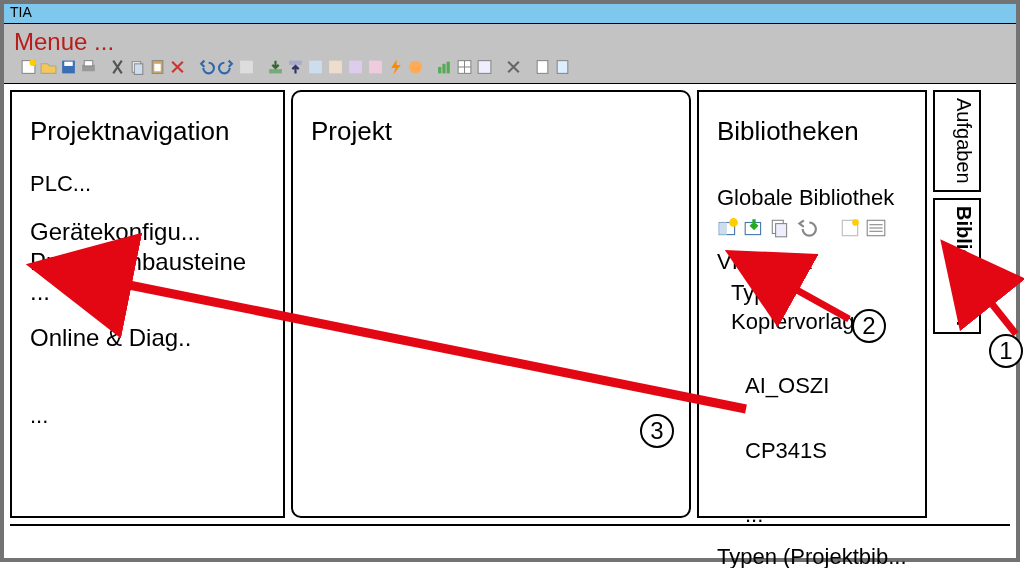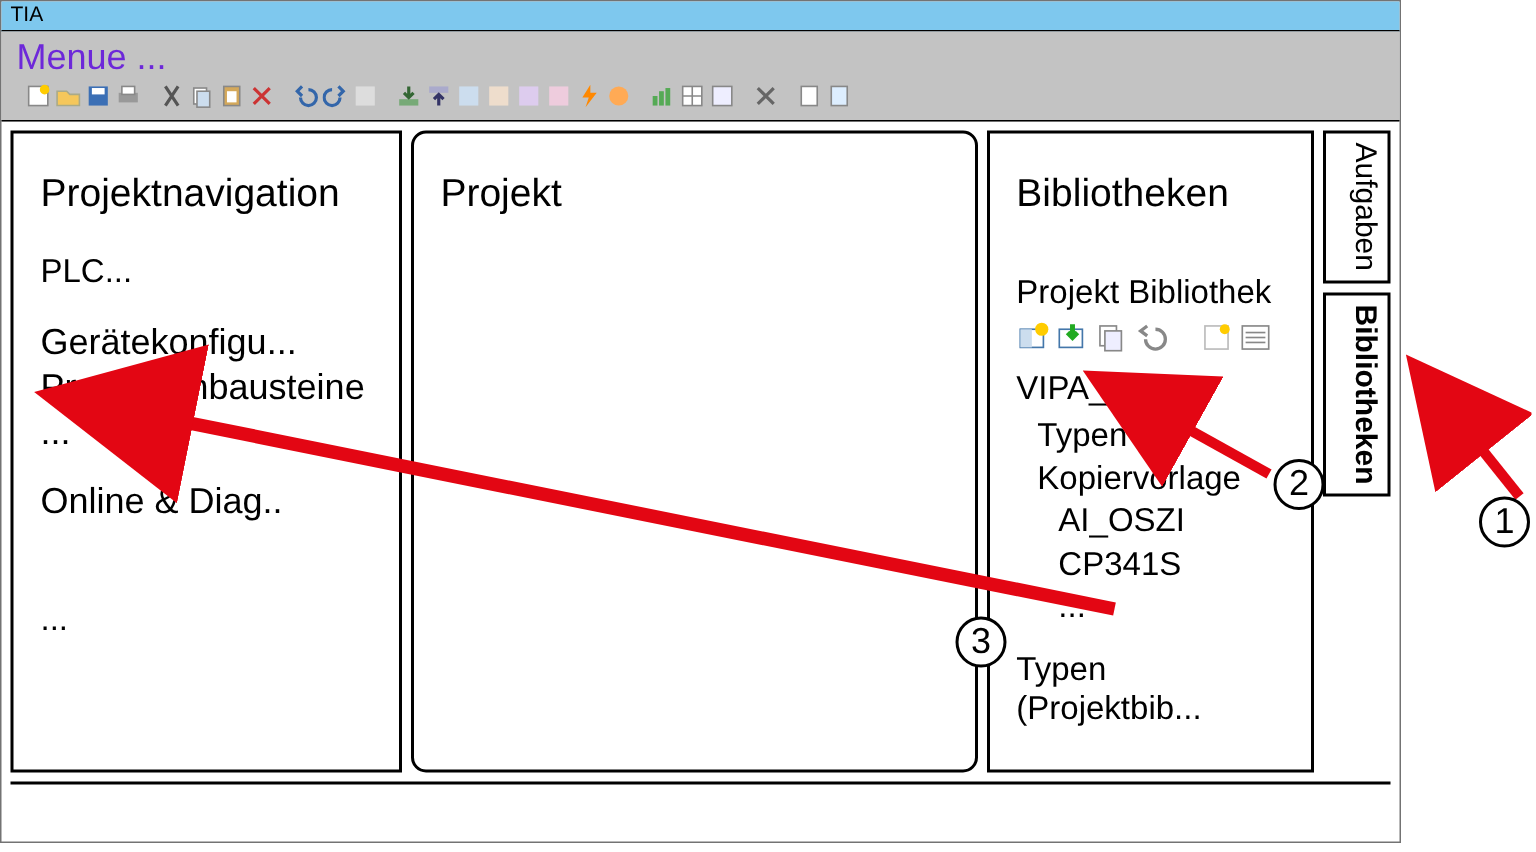--- a/index.html
+++ b/index.html
@@ -6,41 +6,41 @@
     body {
       font-family: Arial, sans-serif;
       font-size: 22px;
       background: #fff;
       width: 1024px;
       height: 568px;
       overflow: hidden;
       position: relative;
     }
     .window {
-      border: 1px solid #737373;
-      width: 934px;
+      border: 4px solid #737373;
+      width: 1020px;
       height: 562px;
       position: relative;
     }
     .title-bar {
       background: #7ec8ee;
       border-bottom: 1px solid #000;
       padding: 0px 6px 2px 6px;
       font-size: 14px;
       height: 20px;
     }
     .menu-bar {
       background: #c3c3c3;
       border-bottom: 1px solid #000;
       padding: 4px 10px 0 10px;
       height: 60px;
     }
     .menu-label {
       font-size: 24px;
-      color: #6d28d9;
+      color: #b91c1c;
     }
     .toolbar-icons {
       display: flex;
       gap: 3px;
       margin-top: 2px;
       padding-left: 6px;
     }
     .tb-icon {
       width: 17px;
       height: 18px;
@@ -61,21 +61,21 @@
     .panel.project { width: 400px; border-radius: 10px; }
     .panel.lib { width: 230px; }
     .panel-title {
       font-size: 26px;
       margin-bottom: 24px;
     }
     .nav-item { font-size: 22px; margin-bottom: 4px; }
     .nav-sub { margin-left: 0; font-size: 24px; line-height: 1.25; }
     .lib-item { font-size: 22px; margin-bottom: 4px; }
     .lib-sub { margin-left: 14px; font-size: 22px; line-height: 1.3; }
-    .lib-sub2 { margin-left: 28px; font-size: 22px; line-height: 1.3; }
+    .lib-sub2 { margin-left: 28px; font-size: 22px; line-height: 1.3; margin-top: 36px; }
     .lib-toolbar {
       display: flex;
       gap: 4px;
       margin: 6px 0 10px 0;
       align-items: center;
     }
     .lib-icon {
       width: 22px;
       height: 22px;
     }
@@ -244,21 +244,21 @@
       <div class="nav-item">...</div>
     </div>
 
     <div class="panel project">
       <div class="panel-title">Projekt</div>
     </div>
 
     <div class="panel lib">
       <div class="panel-title">Bibliotheken</div>
       <div style="height:14px"></div>
-      <div class="lib-item">Projekt Bibliothek</div>
+      <div class="lib-item">Globale Bibliothek</div>
       <div class="lib-toolbar">
         <svg class="lib-icon" viewBox="0 0 20 20">
             <rect x="2" y="5" width="14" height="11" fill="#fff" stroke="#47a"></rect>
             <path d="M2 5h7v11H2z" fill="#cde"></path>
             <circle cx="15" cy="5" r="4" fill="#fc0"></circle>
           </svg>
         <svg class="lib-icon" viewBox="0 0 20 20">
             <rect x="2" y="5" width="14" height="11" fill="#fff" stroke="#47a"></rect>
             <path d="M10 2v8M7 7l3 3 3-3" stroke="#2a2" stroke-width="3" fill="none"></path>
           </svg>

